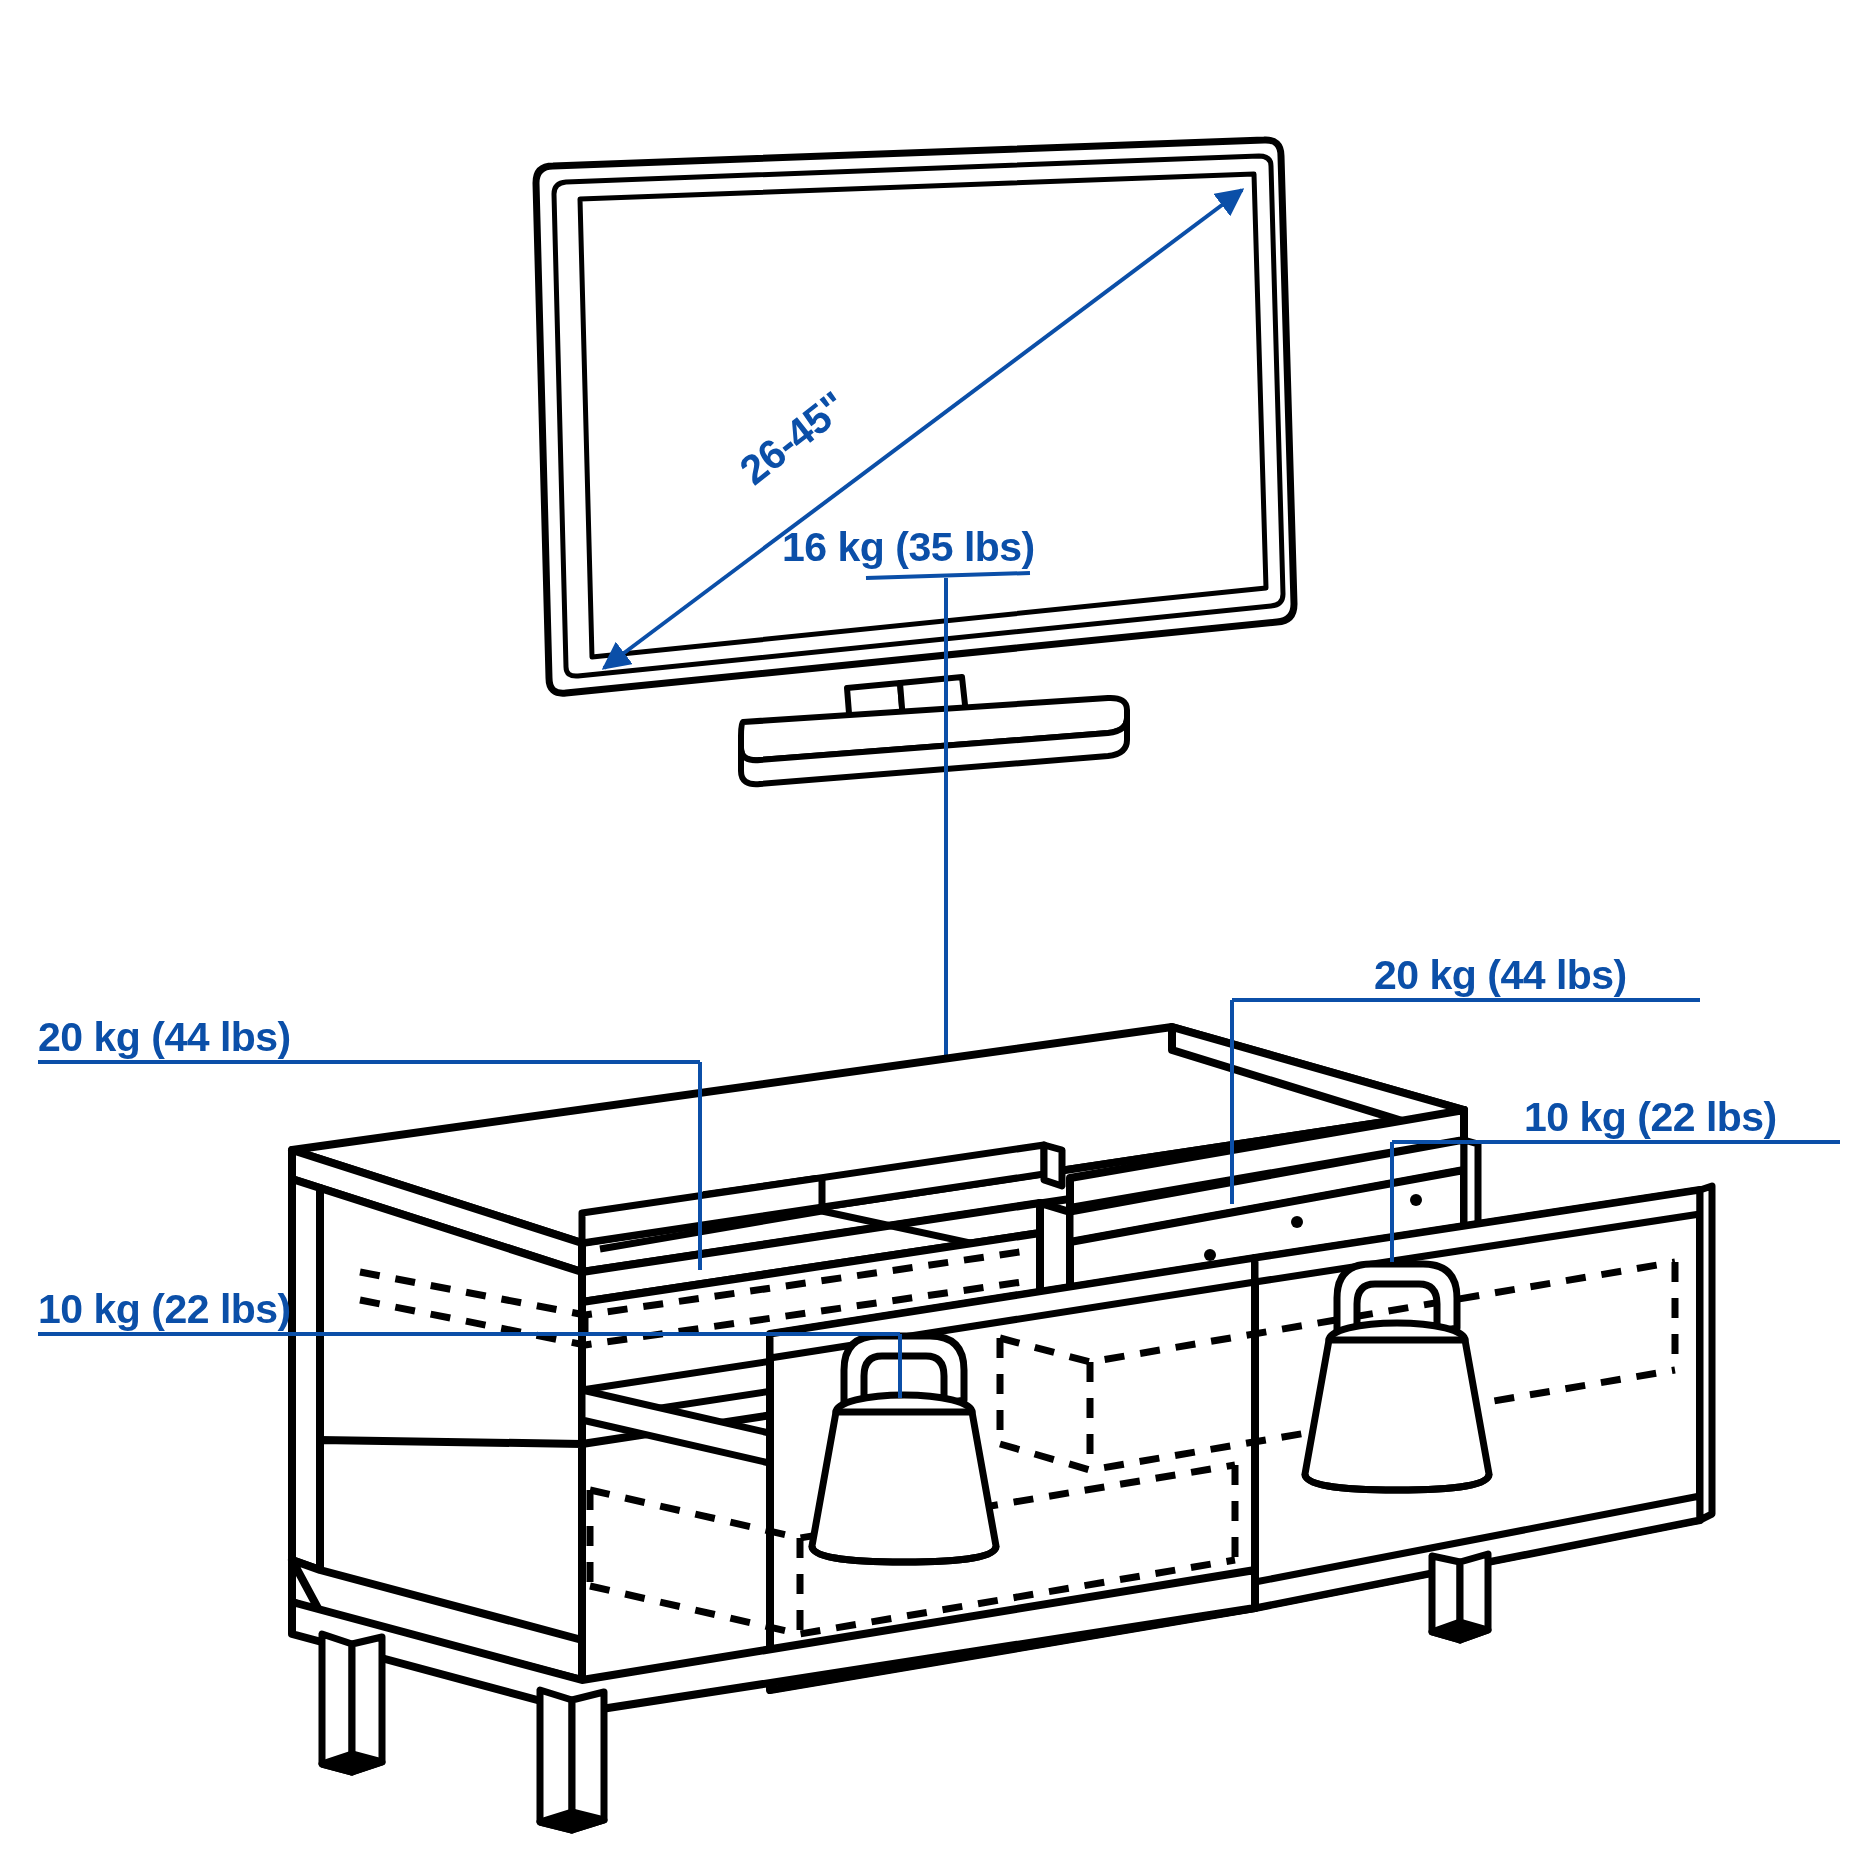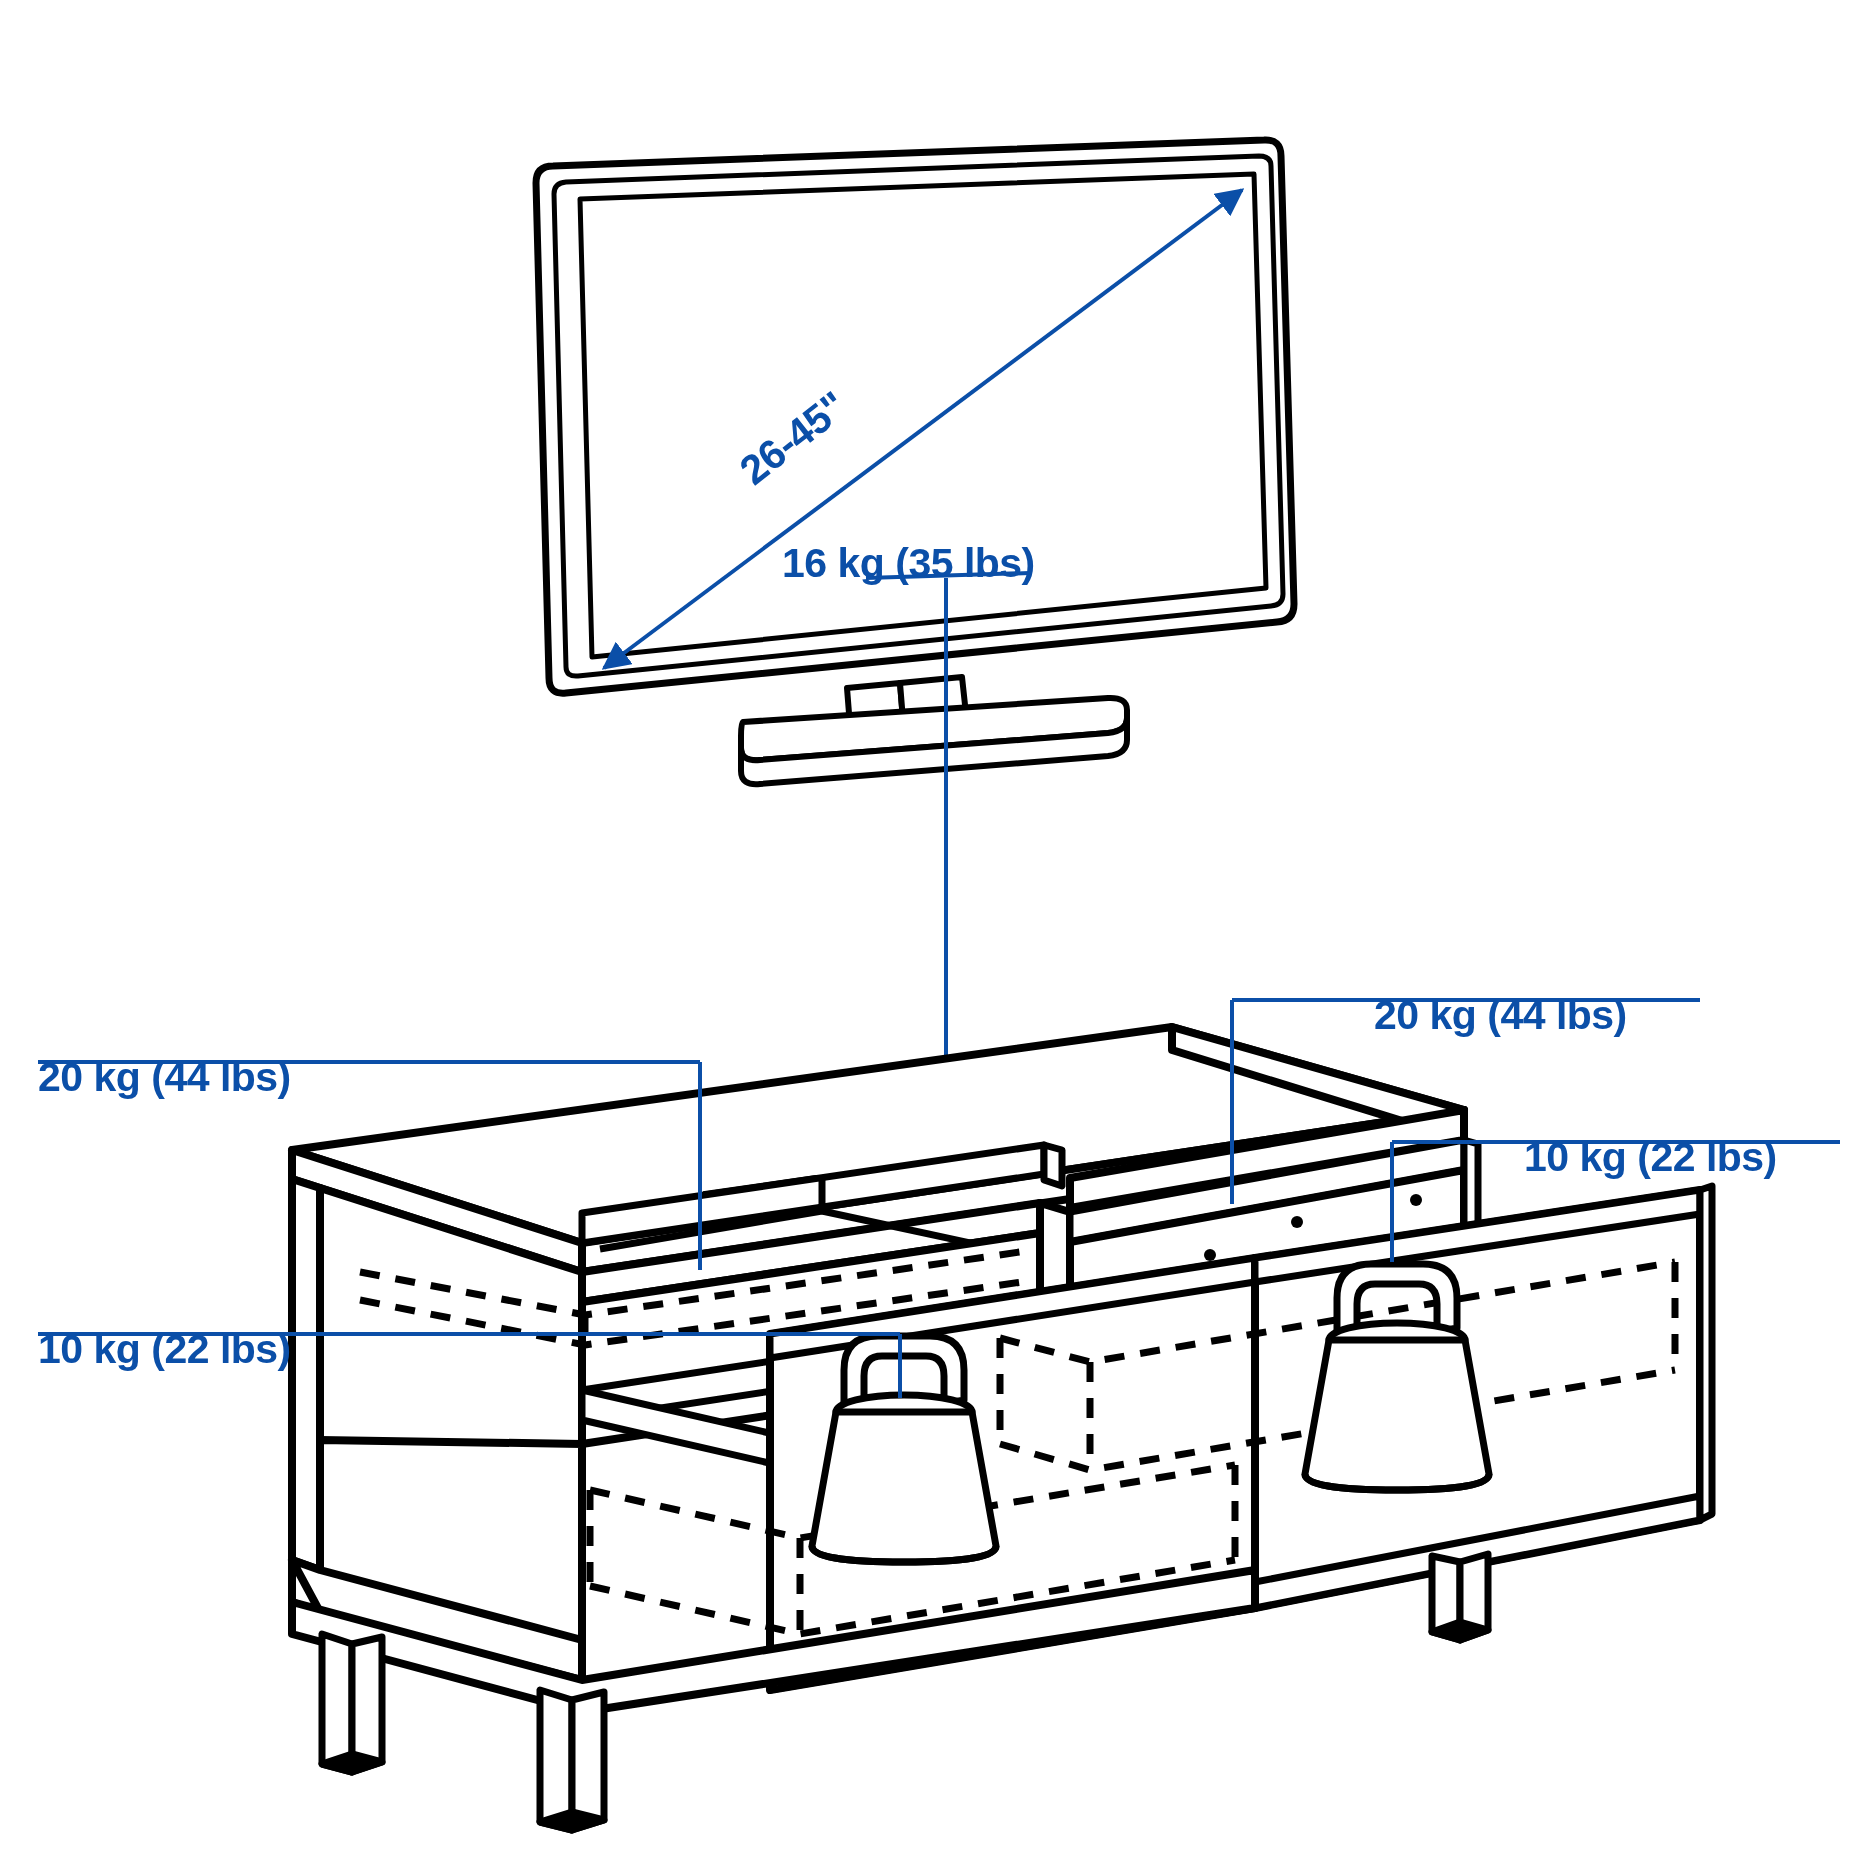--- a/index.html
+++ b/index.html
@@ -31,21 +31,20 @@
   .lbl {
     position: absolute;
     font-family: "Liberation Sans", sans-serif;
     font-weight: bold;
     color: #0B4FA8;
     white-space: nowrap;
     letter-spacing: -0.5px;
   }
   .lbl-weight {
     font-size: 41px;
-    margin-top: 40px;
   }
   .lbl-tvweight {
     font-size: 41px;
   }
   .lbl-diag {
     font-size: 41px;
     transform-origin: left bottom;
   }
 </style>
 </head>
@@ -230,21 +229,21 @@
       <g>
         <line x1="1840" y1="1142" x2="1392" y2="1142"></line>
         <line x1="1392" y1="1142" x2="1392" y2="1262"></line>
       </g>
     </g>
 
   </svg>
 
   <div class="lbl lbl-diag" style="left:808px; top:410px; transform: rotate(-38deg) translate(-50%, 0);">26-45"</div>
 
-  <div class="lbl lbl-tvweight" style="left:782px; top:540px;">16 kg (35 lbs)</div>
+  <div class="lbl lbl-tvweight" style="left:782px; top:524px;">16 kg (35 lbs)</div>
 
   <div class="lbl lbl-weight" style="left:38px; top:1014px;">20 kg (44 lbs)</div>
 
   <div class="lbl lbl-weight" style="left:1374px; top:952px;">20 kg (44 lbs)</div>
 
   <div class="lbl lbl-weight" style="left:38px; top:1286px;">10 kg (22 lbs)</div>
 
   <div class="lbl lbl-weight" style="left:1524px; top:1094px;">10 kg (22 lbs)</div>
 
 </div>

